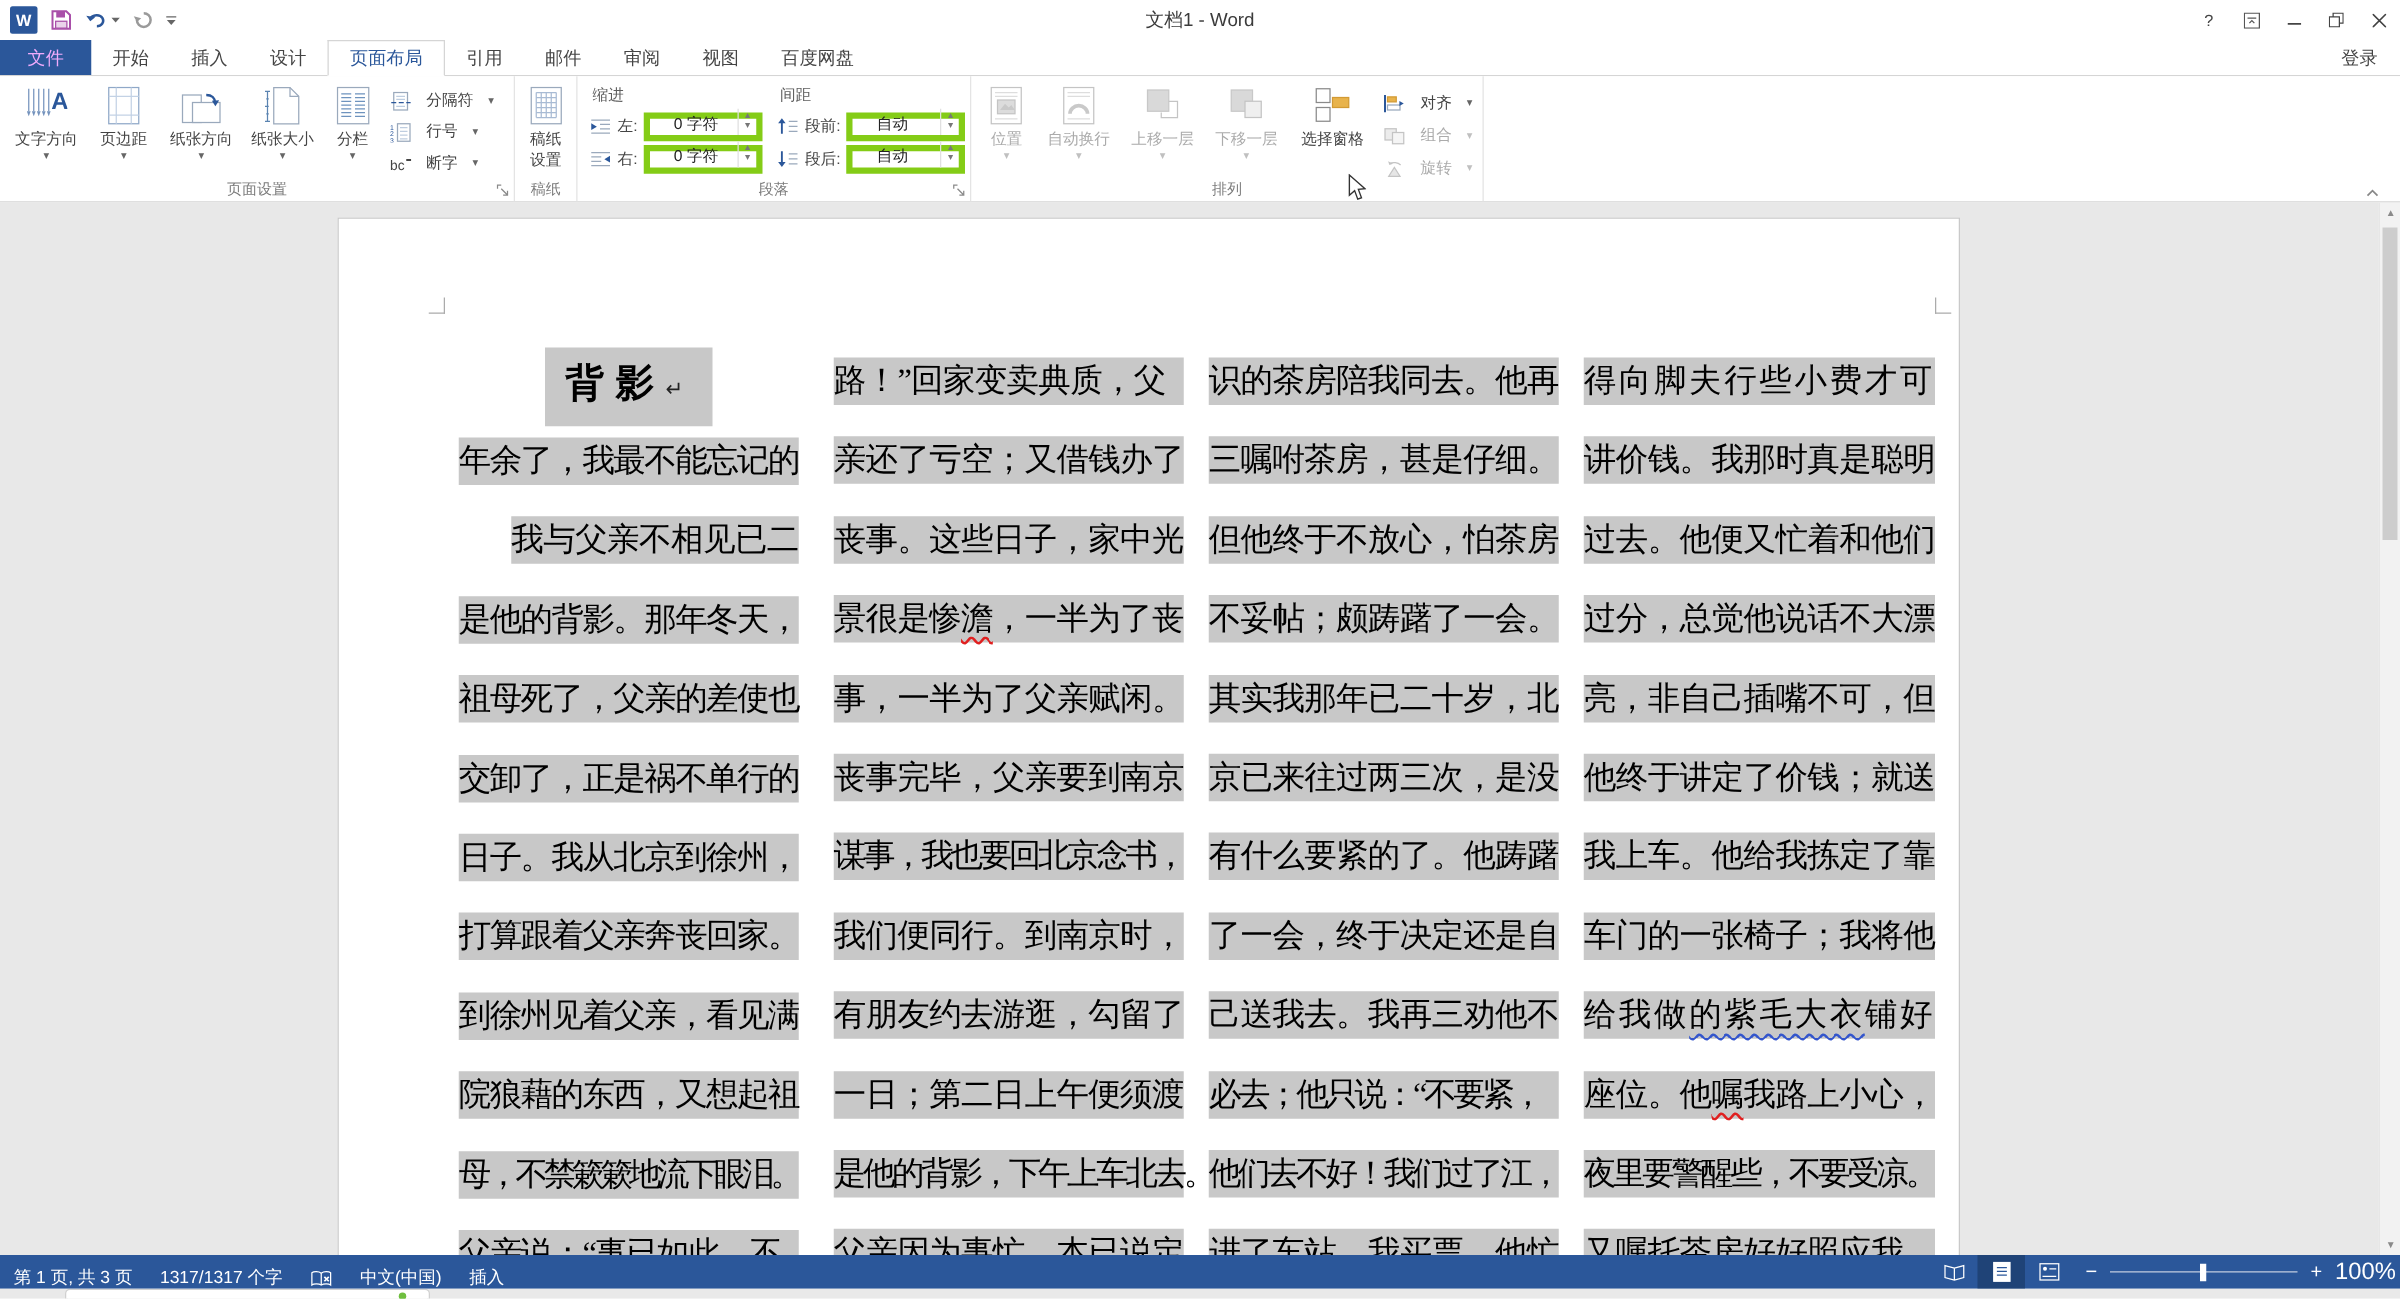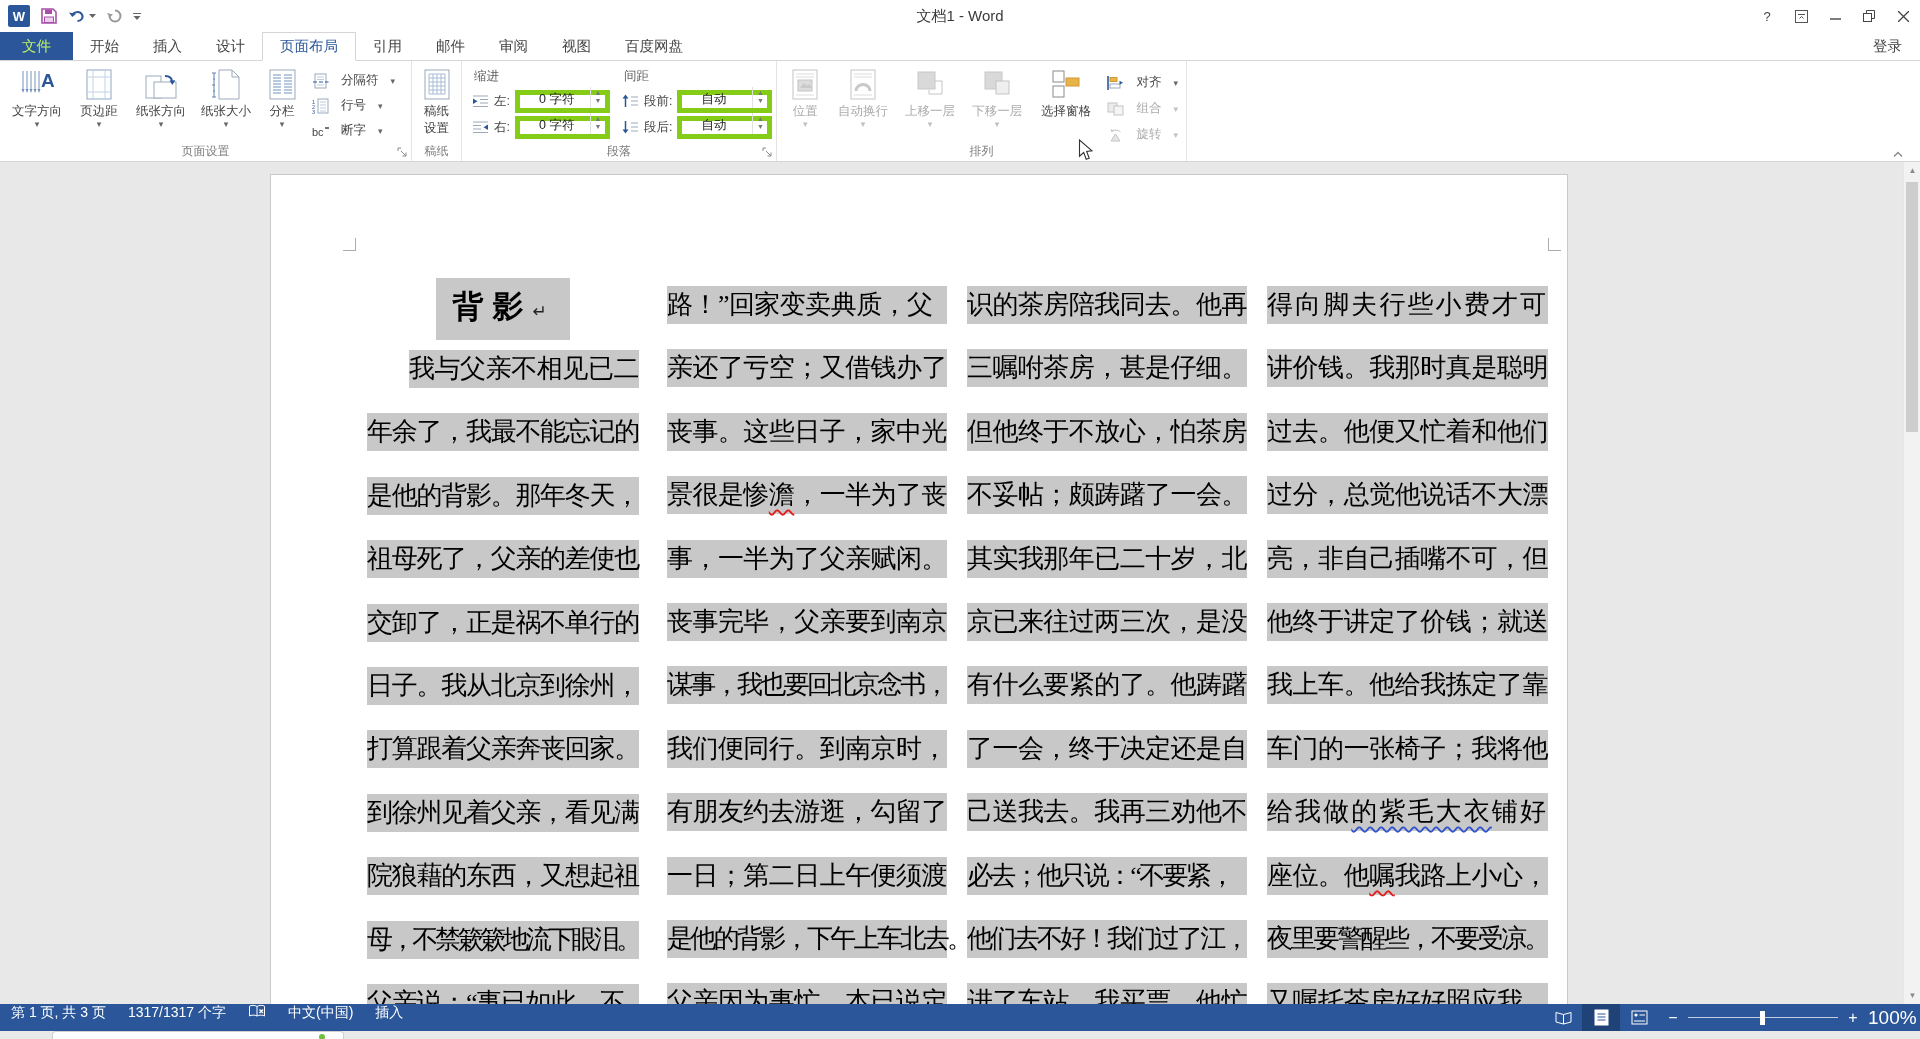--- a/index.html
+++ b/index.html
@@ -15,21 +15,21 @@
     font-weight:bold; font-size:13px; display:flex; align-items:center; justify-content:center; }
   .qbtn { display:flex; align-items:center; gap:2px; cursor:default; }
   .win-title { position:absolute; left:0; right:0; text-align:center; font-size:15px; color:#3b3b3b; }
   .winctl { margin-left:auto; display:flex; align-items:center; z-index:2; }
   .winctl .wbtn { width:34px; height:28px; display:flex; align-items:center; justify-content:center;
     color:#444; font-size:13px; }
 
   
   .tabrow { position:absolute; top:32px; left:0; right:0; height:29px; background:#fff;
     border-bottom:1px solid #D5D5D5; display:flex; align-items:stretch; font-size:14.5px; }
-  .file-tab { background:#2B579A; color:#bef264; padding:0 22px; display:flex; align-items:center; }
+  .file-tab { background:#2B579A; color:#f0abfc; padding:0 22px; display:flex; align-items:center; }
   .tab { color:#444; padding:0 17px; display:flex; align-items:center; margin-bottom:-1px; }
   .tab.active { color:#2B579A; background:#fff; border:1px solid #D5D5D5; border-bottom:1px solid #fff; }
   .signin { margin-left:auto; color:#444; padding:0 18px; display:flex; align-items:center; }
 
   
   .ribbon { position:absolute; top:61px; left:0; right:0; height:101px; background:#fff;
     border-bottom:1px solid #D5D5D5; display:flex; }
   .rgroup { position:relative; border-right:1px solid #E4E4E4; padding:2px 4px 17px 4px;
     display:flex; align-items:flex-start; }
   .glabel { position:absolute; bottom:1px; left:0; right:0; text-align:center; font-size:12px; color:#7B7B7B; }
@@ -90,21 +90,21 @@
 
   
   .vscroll { position:absolute; right:0; top:0; width:17px; height:842px; background:#F2F2F2;
     border-left:1px solid #E6E6E6; }
   .varrow { width:17px; height:17px; display:flex; align-items:center; justify-content:center; color:#8A8A8A; font-size:8px; }
   .vthumb { position:absolute; left:2px; top:20px; width:12px; height:250px; background:#CDCDCD; }
   .varrow.down { position:absolute; bottom:0; }
 
   
   .statusbar { position:absolute; top:1004px; left:0; right:0; height:27px; background:#2B579A;
-    color:#fff; display:flex; align-items:flex-start; font-size:14px; }
+    color:#fff; display:flex; align-items:flex-end; font-size:14px; }
   .sitem { padding:0 11px; display:flex; align-items:center; gap:6px; white-space:nowrap; }
   .sright { margin-left:auto; display:flex; align-items:center; }
   .viewbtn { width:38px; height:27px; display:flex; align-items:center; justify-content:center; }
   .viewbtn.active { background:#1F4377; }
   .zoomctl { display:flex; align-items:center; gap:8px; padding:0 8px; }
   .zoomsign { font-size:16px; line-height:16px; width:14px; text-align:center; }
   .ztrack { position:relative; width:150px; height:16px; }
   .ztrack .zline { position:absolute; left:0; right:0; top:7px; height:1px; background:#C2CDE0; }
   .ztrack .zhandle { position:absolute; left:72px; top:1px; width:5px; height:14px; background:#fff; }
   .zoomlabel { width:52px; text-align:right; padding-right:14px; font-size:19px; }
@@ -499,24 +499,24 @@
   </div>
 
   <div class="docarea">
     <div class="page">
       <div class="cropmark crop-tl"></div>
       <div class="cropmark crop-tr"></div>
       <div style="position:absolute; left:0; top:0; right:0; bottom:0;">
           <div class="col col1">
             <div class="doc-title-line"><span class="title-hl">背影<span class="pilcrow">↵</span></span></div>
             <div class="line">
+              <div class="hl" style="letter-spacing: -1.27px;"><span>年余了，我最不能忘记的</span></div>
+            </div>
+            <div class="line">
               <div class="hl indent" style="letter-spacing: -0.44px;"><span>我与父亲不相见已二</span></div>
-            </div>
-            <div class="line">
-              <div class="hl" style="letter-spacing: -1.27px;"><span>年余了，我最不能忘记的</span></div>
             </div>
             <div class="line">
               <div class="hl" style="letter-spacing: -1.27px;"><span>是他的背影。那年冬天，</span></div>
             </div>
             <div class="line">
               <div class="hl" style="letter-spacing: -1.27px;"><span>祖母死了，父亲的差使也</span></div>
             </div>
             <div class="line">
               <div class="hl" style="letter-spacing: -1.27px;"><span>交卸了，正是祸不单行的</span></div>
             </div>

